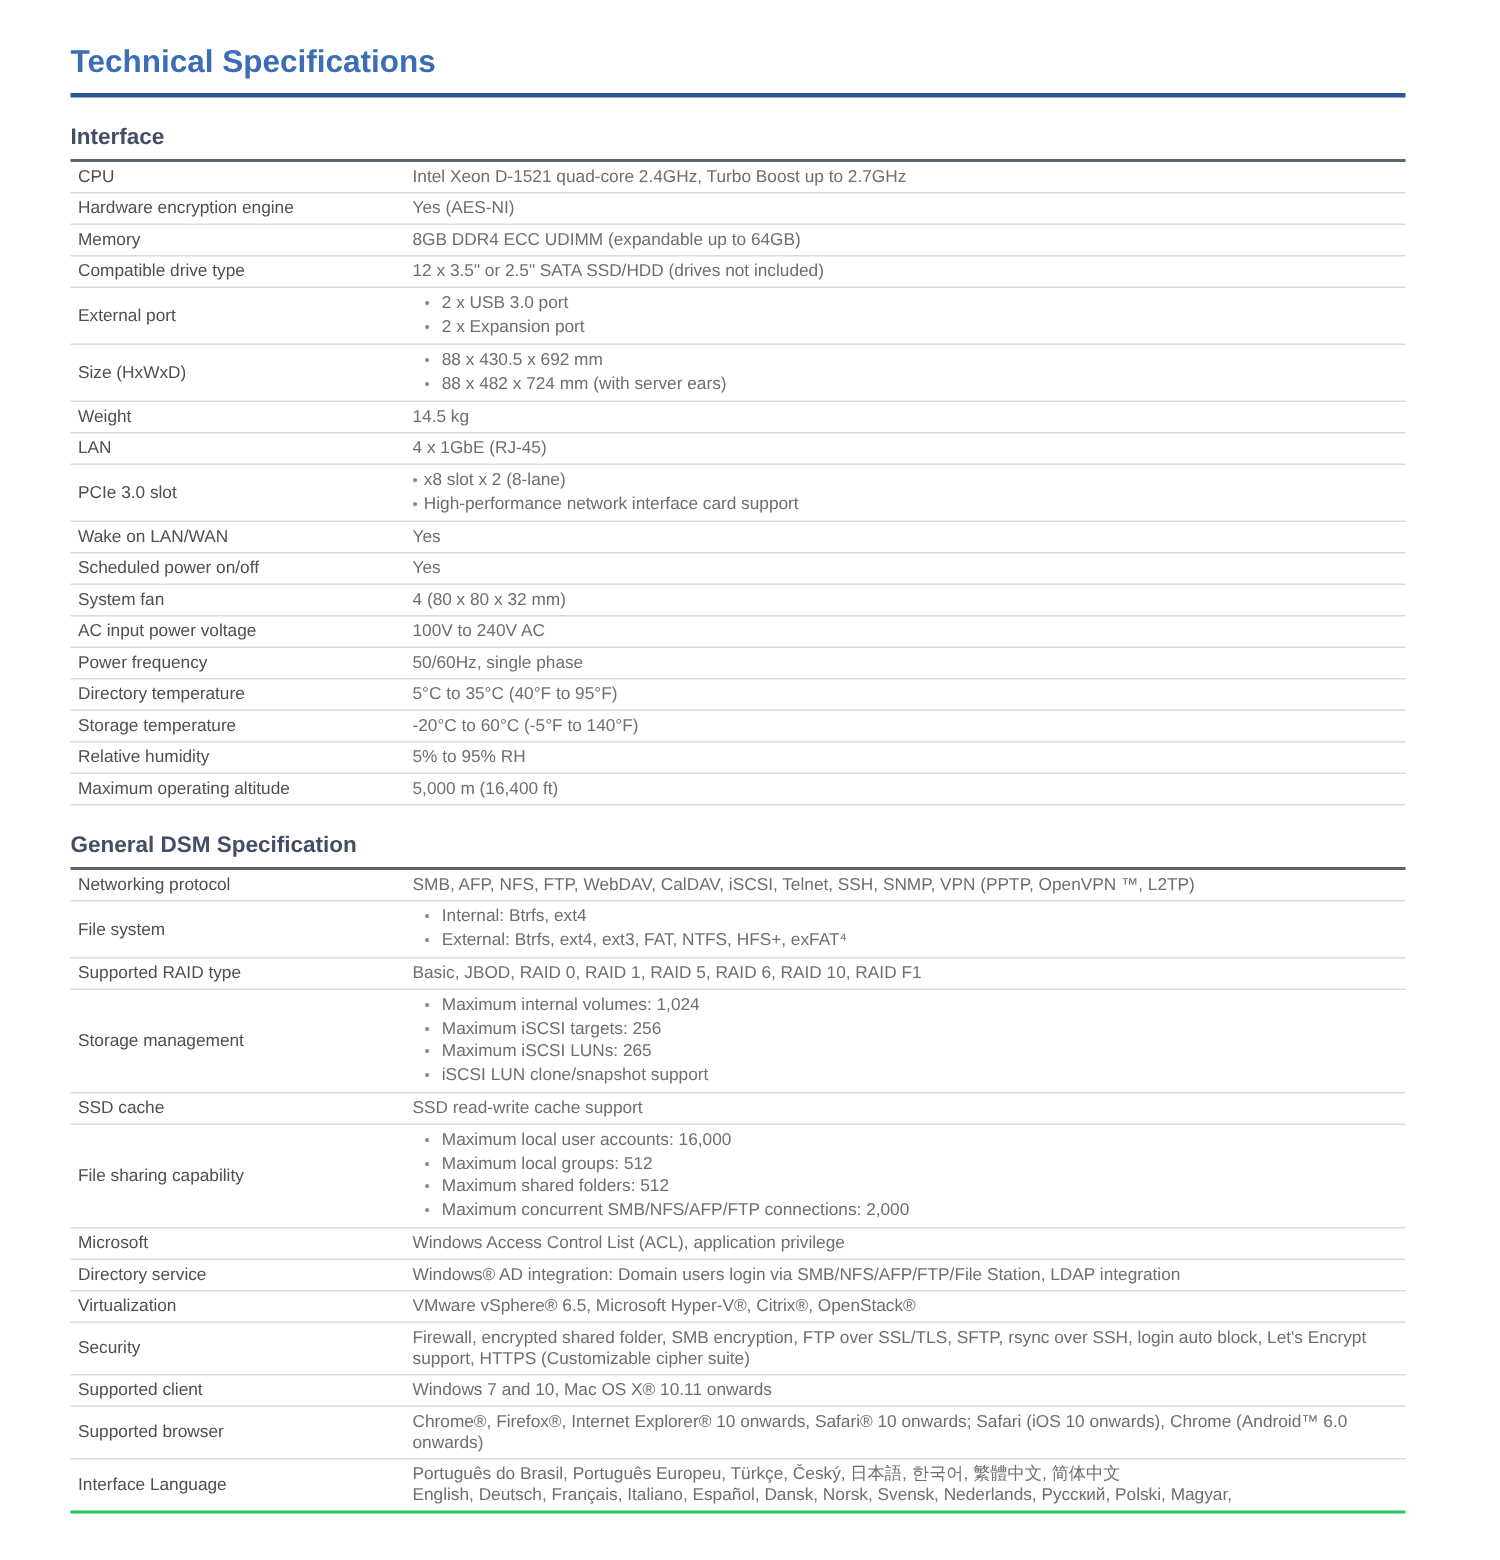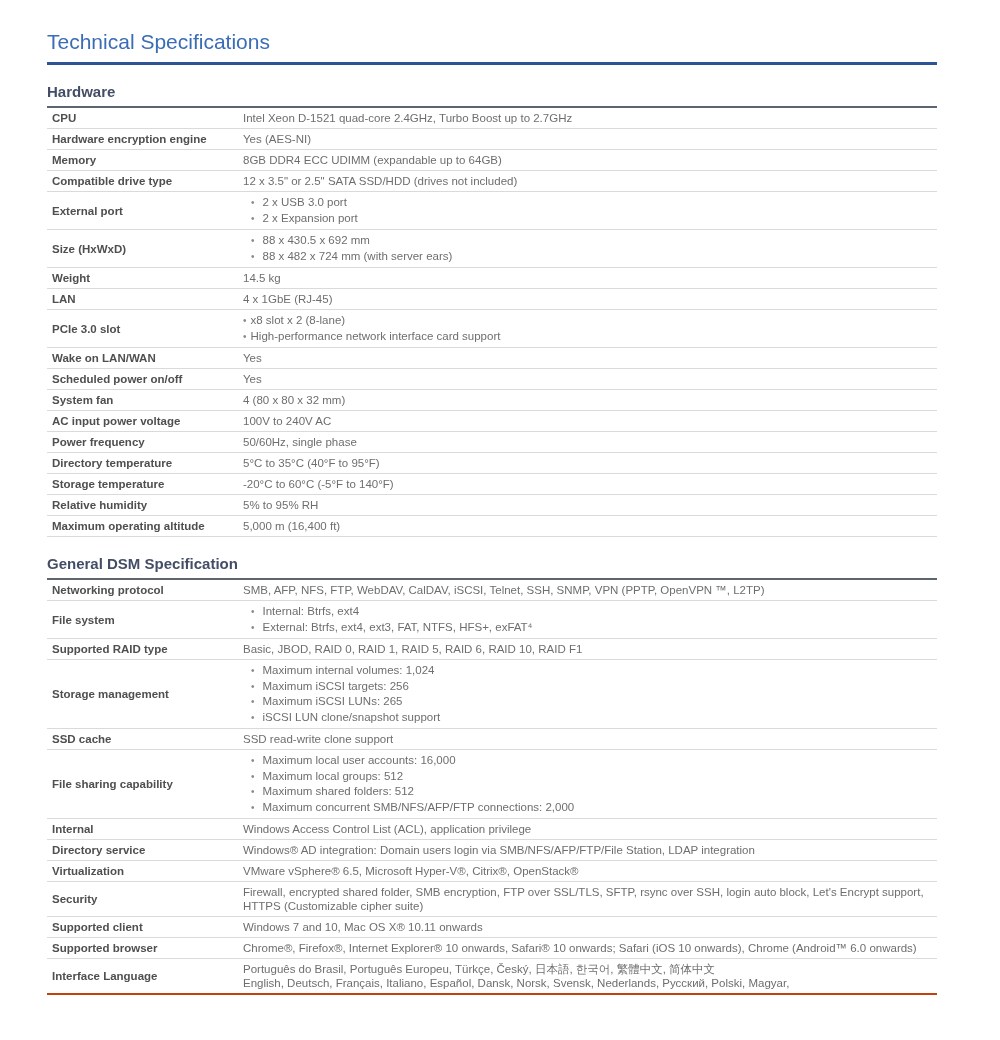--- a/index.html
+++ b/index.html
@@ -10,21 +10,21 @@
     -webkit-font-smoothing: antialiased;
   }
   .doc {
     margin-left: 47px;
     width: 890px;
     padding-top: 30px;
   }
   .doc-title {
     margin: 0;
     font-size: 21px;
-    font-weight: 400;
+    font-weight: 700;
     color: #3a6db5;
     padding-bottom: 8px;
     border-bottom: 3px solid #2d5596;
   }
   .section { margin-top: 18px; }
   .section-heading {
     margin: 0;
     font-size: 15px;
     font-weight: bold;
     color: #434e66;
@@ -32,33 +32,33 @@
     border-bottom: 2px solid #5c6470;
   }
   .spec-rows { width: 100%; }
   .spec-row {
     display: flex;
     align-items: center;
     border-bottom: 1px solid #dadada;
     padding: 3px 0;
     font-size: 11.5px;
   }
-  .section:nth-of-type(2) .spec-row:last-child { border-bottom: 2px solid #c2410c; }
+  .section:nth-of-type(2) .spec-row:last-child { border-bottom: 2px solid #22c55e; }
   .spec-label {
     width: 191px;
     flex-shrink: 0;
     padding-left: 5px;
     color: #4f4f4f;
     line-height: 14px;
-    font-weight: bold;
   }
   .spec-value {
     flex: 1;
     color: #6e6e6e;
     line-height: 14px;
+    margin-left: 32px;
   }
   .value-line { line-height: 14px; }
   .value-line.bullet {
     display: flex;
     align-items: flex-start;
     line-height: 15.5px;
     padding-left: 8px;
   }
   .value-line.bullet.tight { padding-left: 0; }
   .bullet-dot {
@@ -70,21 +70,21 @@
   }
   .value-line.bullet.tight .bullet-dot { margin-right: 4px; }
 </style>
 </head>
 <body>
 
 <div class="doc">
   <h1 class="doc-title">Technical Specifications</h1>
   <div>
   <section class="section">
-    <h2 class="section-heading">Hardware</h2>
+    <h2 class="section-heading">Interface</h2>
     <div class="spec-rows">
   <div class="spec-row">
     <div class="spec-label">CPU</div>
     <div class="spec-value">
               <div class="value-line">Intel Xeon D-1521 quad-core 2.4GHz, Turbo Boost up to 2.7GHz</div>
             </div>
   </div>
 
   <div class="spec-row">
     <div class="spec-label">Hardware encryption engine</div>
@@ -277,21 +277,21 @@
               <div class="value-line bullet">
                 <span class="bullet-dot">•</span>
                 <span>iSCSI LUN clone/snapshot support</span>
               </div>
             </div>
   </div>
 
   <div class="spec-row">
     <div class="spec-label">SSD cache</div>
     <div class="spec-value">
-              <div class="value-line">SSD read-write clone support</div>
+              <div class="value-line">SSD read-write cache support</div>
             </div>
   </div>
 
   <div class="spec-row">
     <div class="spec-label">File sharing capability</div>
     <div class="spec-value">
               <div class="value-line bullet">
                 <span class="bullet-dot">•</span>
                 <span>Maximum local user accounts: 16,000</span>
               </div>
@@ -304,21 +304,21 @@
                 <span>Maximum shared folders: 512</span>
               </div>
               <div class="value-line bullet">
                 <span class="bullet-dot">•</span>
                 <span>Maximum concurrent SMB/NFS/AFP/FTP connections: 2,000</span>
               </div>
             </div>
   </div>
 
   <div class="spec-row">
-    <div class="spec-label">Internal</div>
+    <div class="spec-label">Microsoft</div>
     <div class="spec-value">
               <div class="value-line">Windows Access Control List (ACL), application privilege</div>
             </div>
   </div>
 
   <div class="spec-row">
     <div class="spec-label">Directory service</div>
     <div class="spec-value">
               <div class="value-line">Windows® AD integration: Domain users login via SMB/NFS/AFP/FTP/File Station, LDAP integration</div>
             </div>

